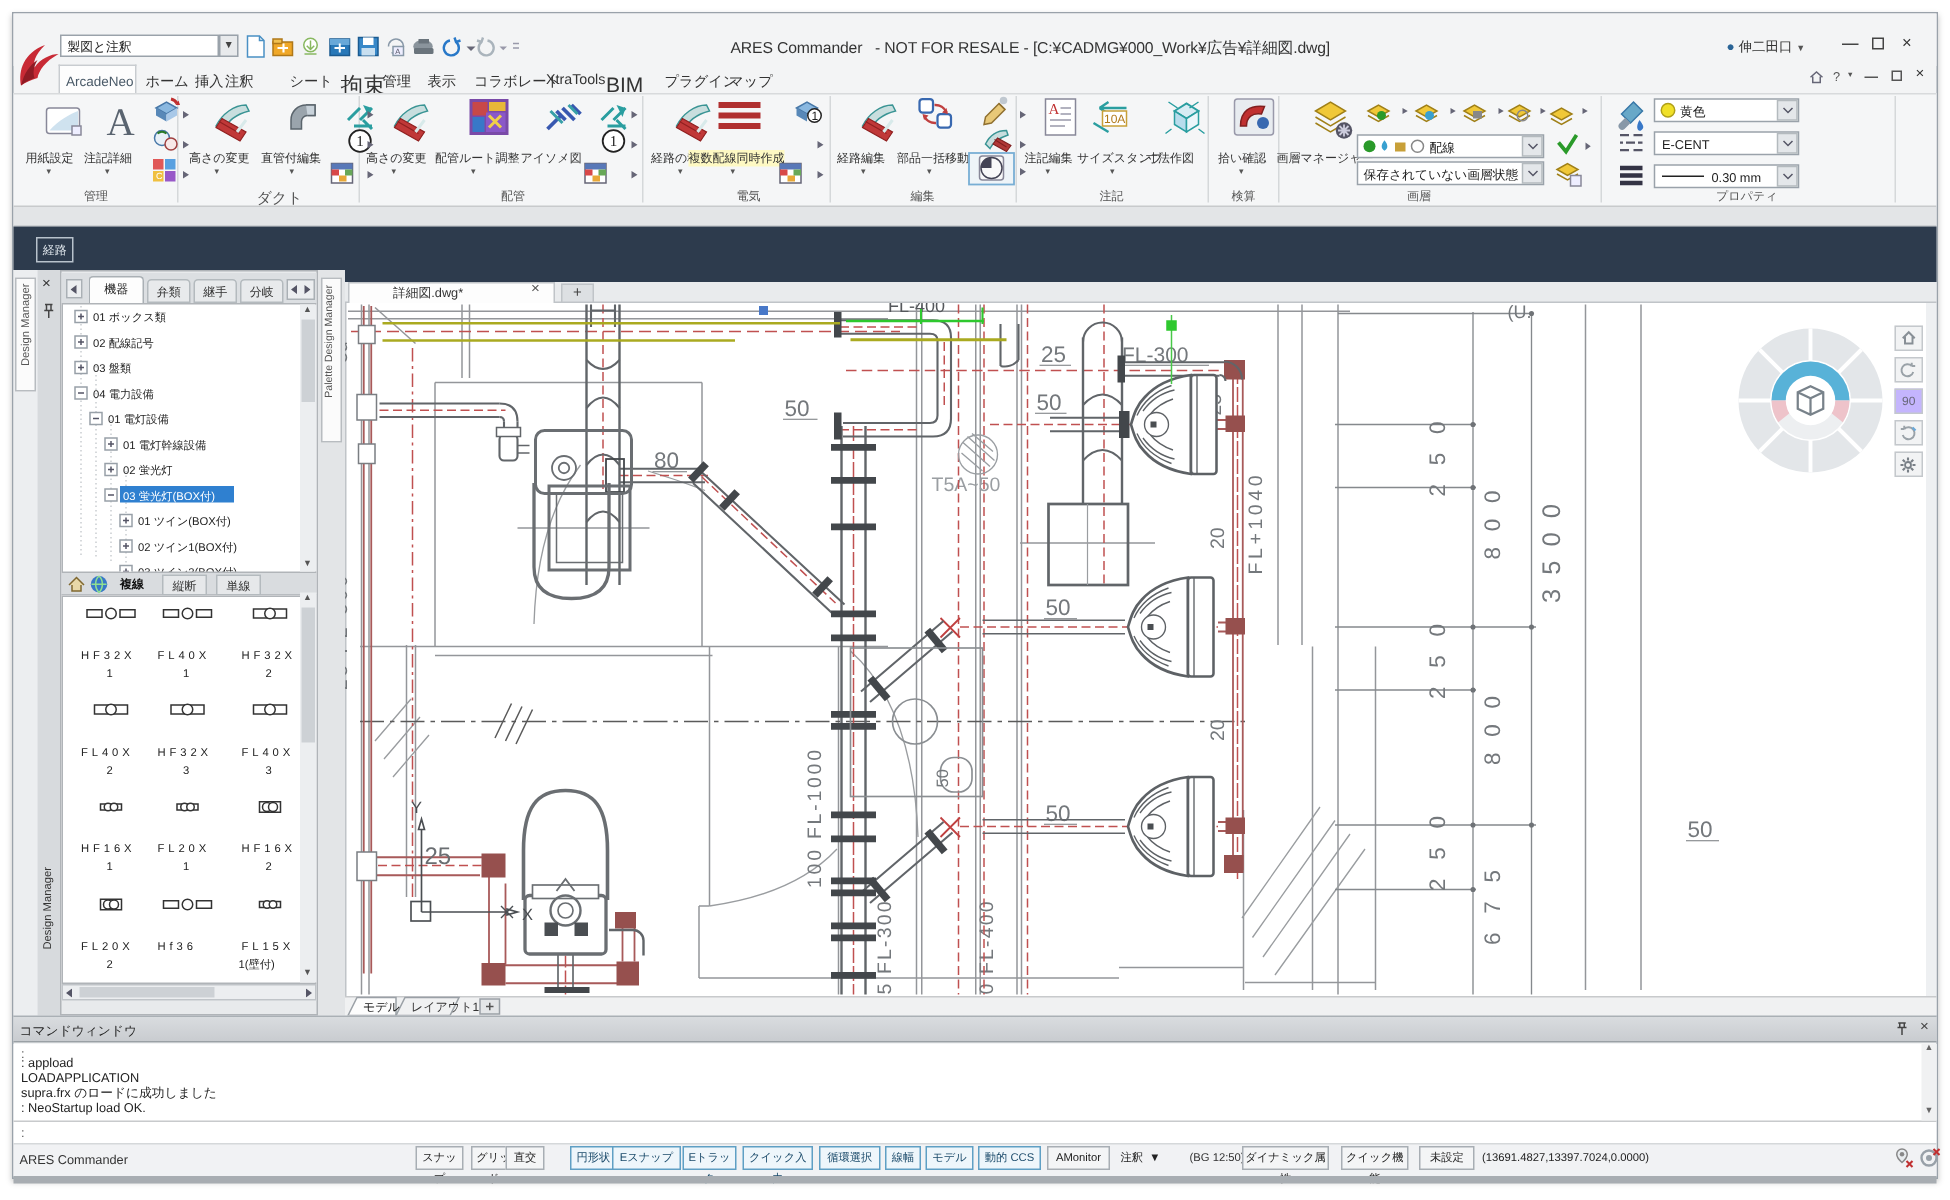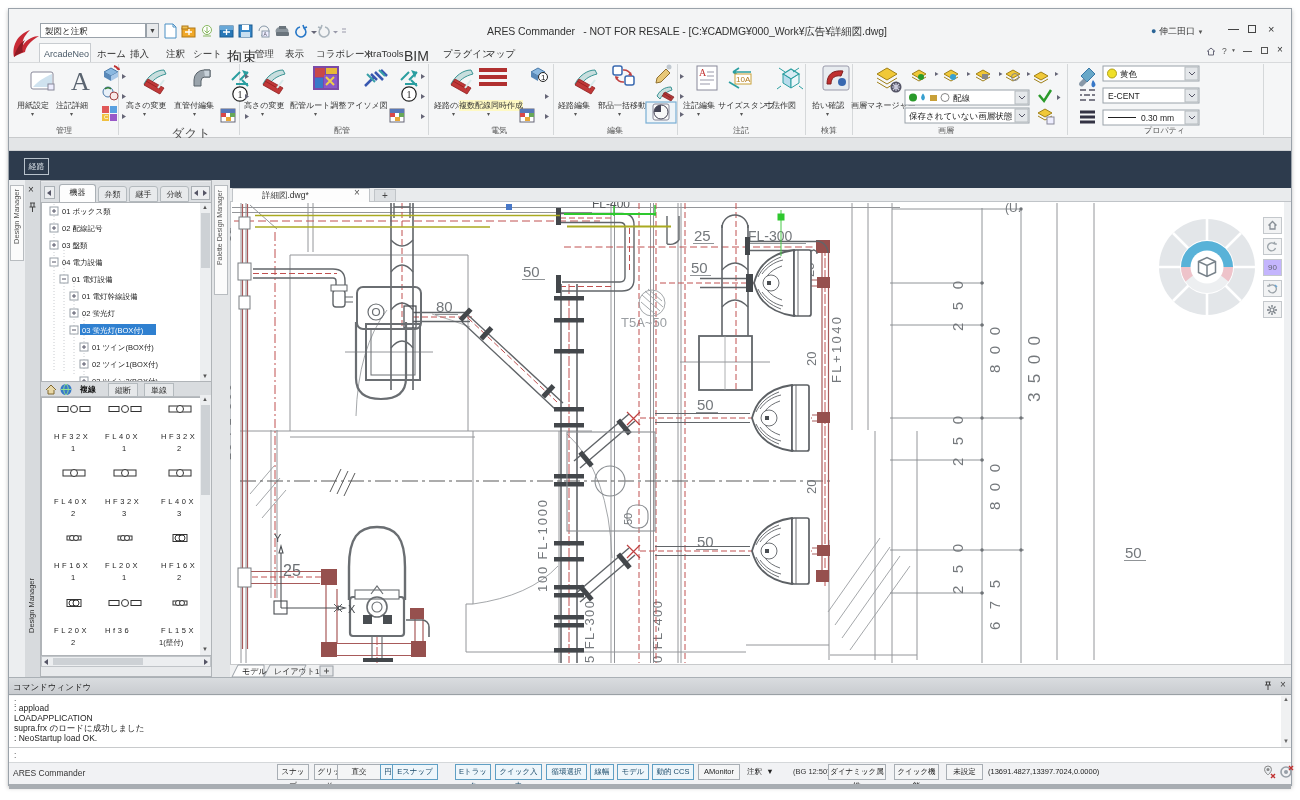--- a/index.html
+++ b/index.html
@@ -59,21 +59,21 @@
 <div class="t" style="left:1222px;top:46px;font-size:8.5px;color:#555">?</div>
 <div class="t" style="left:1231px;top:47px;font-size:5px;color:#555">▼</div>
 <div class="t" style="left:1243px;top:51px;width:9px;height:1px;background:#555"></div>
 <div class="abs" style="left:1261px;top:47px;width:7px;height:7px;border:1px solid #555"></div>
 <div class="t" style="left:1277px;top:44px;font-size:10px;color:#333">×</div>
 
 <div class="abs" style="left:39px;top:43px;width:52px;height:19px;background:#fdfdfd;border:1px solid #c8ccd0;border-bottom:none"></div>
 <div class="t" style="left:44px;top:49px;font-size:9px;color:#4a5a68">ArcadeNeo</div>
 <div class="t" style="left:97px;top:48px;font-size:9.5px;color:#333">ホーム</div>
 <div class="t" style="left:130px;top:48px;font-size:9.5px;color:#333">挿入</div>
-<div class="t" style="left:166px;top:48px;font-size:9.5px;color:#333">注釈</div>
+<div class="t" style="left:150px;top:48px;font-size:9.5px;color:#333">注釈</div>
 <div class="t" style="left:193px;top:48px;font-size:9.5px;color:#333">シート</div>
 <div class="t" style="left:227px;top:48px;font-size:15px;color:#333">拘束</div>
 <div class="t" style="left:255px;top:48px;font-size:9.5px;color:#333">管理</div>
 <div class="t" style="left:285px;top:48px;font-size:9.5px;color:#333">表示</div>
 <div class="t" style="left:316px;top:48px;font-size:9.5px;color:#333">コラボレート</div>
 <div class="t" style="left:364px;top:48px;font-size:9.5px;color:#333">XtraTools</div>
 <div class="t" style="left:404px;top:48px;font-size:14px;color:#333">BIM</div>
 <div class="t" style="left:443px;top:48px;font-size:9.5px;color:#333">プラグイン</div>
 <div class="t" style="left:486px;top:48px;font-size:9.5px;color:#333">マップ</div>
 
@@ -84,21 +84,21 @@
 <div class="abs" style="left:239px;top:64px;width:1px;height:71px;background:#d5d8da"></div>
 <div class="abs" style="left:428px;top:64px;width:1px;height:71px;background:#d5d8da"></div>
 <div class="abs" style="left:553px;top:64px;width:1px;height:71px;background:#d5d8da"></div>
 <div class="abs" style="left:677px;top:64px;width:1px;height:71px;background:#d5d8da"></div>
 <div class="abs" style="left:805px;top:64px;width:1px;height:71px;background:#d5d8da"></div>
 <div class="abs" style="left:852px;top:64px;width:1px;height:71px;background:#d5d8da"></div>
 <div class="abs" style="left:1067px;top:64px;width:1px;height:71px;background:#d5d8da"></div>
 <div class="abs" style="left:1263px;top:64px;width:1px;height:71px;background:#d5d8da"></div>
 
 <div class="t" style="left:56px;top:125px;font-size:8px;color:#555">管理</div>
-<div class="t" style="left:171px;top:125px;font-size:13px;color:#555">ダクト</div>
+<div class="t" style="left:171px;top:125px;font-size:10px;color:#555">ダクト</div>
 <div class="t" style="left:334px;top:125px;font-size:8px;color:#555">配管</div>
 <div class="t" style="left:491px;top:125px;font-size:8px;color:#555">電気</div>
 <div class="t" style="left:607px;top:125px;font-size:8px;color:#555">編集</div>
 <div class="t" style="left:733px;top:125px;font-size:8px;color:#555">注記</div>
 <div class="t" style="left:821px;top:125px;font-size:8px;color:#555">検算</div>
 <div class="t" style="left:938px;top:125px;font-size:8px;color:#555">画層</div>
 <div class="t" style="left:1144px;top:125px;font-size:8px;color:#555">プロパティ</div>
 
 <div class="t" style="left:17px;top:100px;font-size:8px;color:#333">用紙設定</div>
 <div class="t" style="left:56px;top:100px;font-size:8px;color:#333">注記詳細</div>
@@ -934,23 +934,23 @@
 
 <div class="abs" style="left:9px;top:762px;width:1282px;height:22px;background:#f1f2f4;border-top:1px solid #d5d8da"></div>
 <div class="t" style="left:13px;top:768px;font-size:8.5px;color:#333">ARES Commander</div>
 <div id="statusbtns">
 <style>
 .sb{position:absolute;top:764px;height:16px;font-size:7.5px;text-align:center;color:#222;background:#f4f5f6;border:1px solid #a8aeb4;line-height:14px}
 .sbb{position:absolute;top:764px;height:16px;font-size:7.5px;text-align:center;color:#1a4a6a;background:#eef6fb;border:1px solid #5f9fc4;line-height:14px}
 </style>
 <div class="sb" style="left:277px;width:32px">スナップ</div>
 <div class="sb" style="left:314px;width:30px">グリッド</div>
-<div class="sb" style="left:337px;width:44px">直交</div>
+<div class="sb" style="left:337px;width:26px">直交</div>
 <div class="sbb" style="left:380px;width:31px">円形状</div>
-<div class="sbb" style="left:392px;width:46px">Eスナップ</div>
+<div class="sbb" style="left:408px;width:46px">Eスナップ</div>
 <div class="sbb" style="left:455px;width:36px">Eトラック</div>
 <div class="sbb" style="left:495px;width:47px">クイック入力</div>
 <div class="sbb" style="left:546px;width:41px">循環選択</div>
 <div class="sbb" style="left:590px;width:24px">線幅</div>
 <div class="sbb" style="left:617px;width:32px">モデル</div>
 <div class="sbb" style="left:652px;width:42px">動的 CCS</div>
 <div class="sb" style="left:698px;width:42px">AMonitor</div>
 <div class="t" style="left:747px;top:767px;font-size:7.5px;color:#222">注釈&nbsp;&nbsp;▼</div>
 <div class="t" style="left:793px;top:767px;font-size:7.5px;color:#333">(BG 12:50)</div>
 <div class="sb" style="left:828px;width:58px">ダイナミック属性</div>

